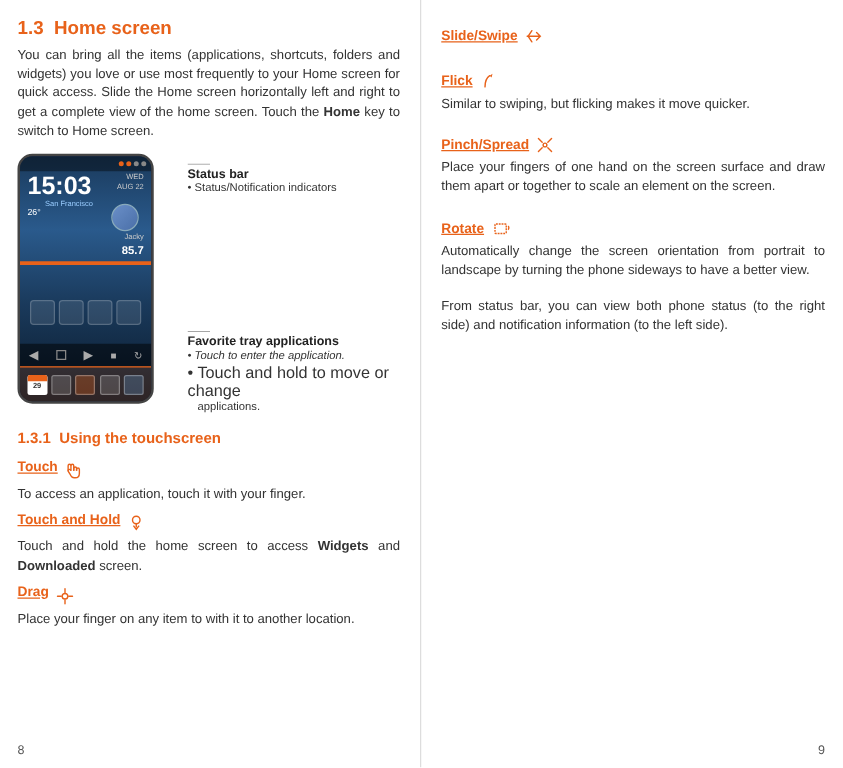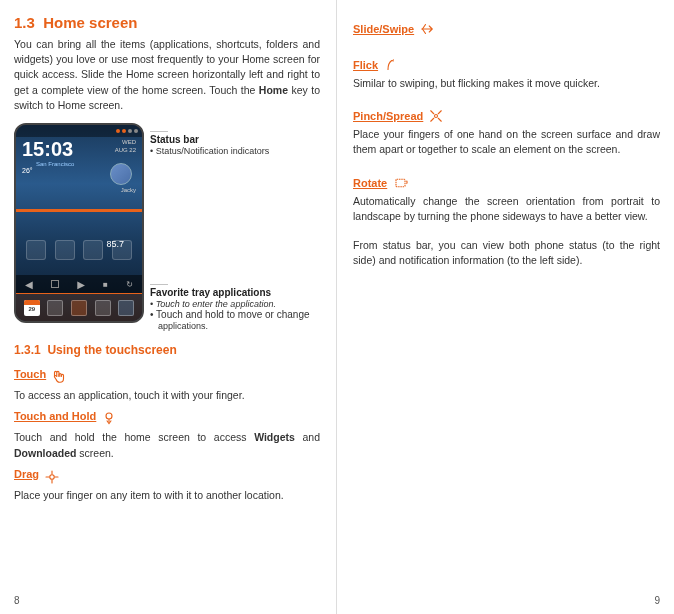--- a/index.html
+++ b/index.html
@@ -81,21 +81,21 @@
       line-height: 1.45;
       color: #333;
       text-align: justify;
     }
 
     .body-text strong {
       font-weight: bold;
     }
 
     .phone-mockup {
-      width: 130px;
+      width: 109px;
       height: 200px;
       background: #1a1a2e;
       border-radius: 12px;
       border: 2px solid #444;
       position: relative;
       overflow: hidden;
       flex-shrink: 0;
     }
 
     .phone-screen {
@@ -171,25 +171,24 @@
       position: absolute;
       top: 62px;
       right: 6px;
       color: #ccc;
       font-size: 6px;
     }
 
     .phone-number {
       position: absolute;
       top: 70px;
-      right: 18px;
+      right: 6px;
       color: #fff;
       font-size: 9px;
-      font-weight: normal;
-      margin-top: 44px;
+      font-weight: bold;
     }
 
     .phone-orange-bar {
       position: absolute;
       top: 84px;
       left: 0;
       right: 0;
       height: 3px;
       background: #e8621a;
     }
@@ -364,21 +363,21 @@
         </div>
       </div>
 
       <div style="position:absolute;bottom:2px;left:136px;">
         <svg width="18" height="1" style="display:block;margin-bottom:2px;">
             <line x1="0" y1="0" x2="18" y2="0" stroke="#888" stroke-width="1"></line>
           </svg>
         <div class="callout-text">
           <strong>Favorite tray applications</strong><br>
           <span style="font-size:9px;font-style:italic;">• Touch to enter the application.</span><br>
-          <span style="font-size:10px;">• Touch and hold to move or change</span><br>
+          <span style="font-size:13px;">• Touch and hold to move or change</span><br>
           <span style="font-size:9px; margin-left:8px;">applications.</span>
         </div>
       </div>
     </div>
 
     <div class="subsection-title">
       <span>1.3.1</span>&nbsp;&nbsp;<span>Using the touchscreen</span>
     </div>
 
     <div>

